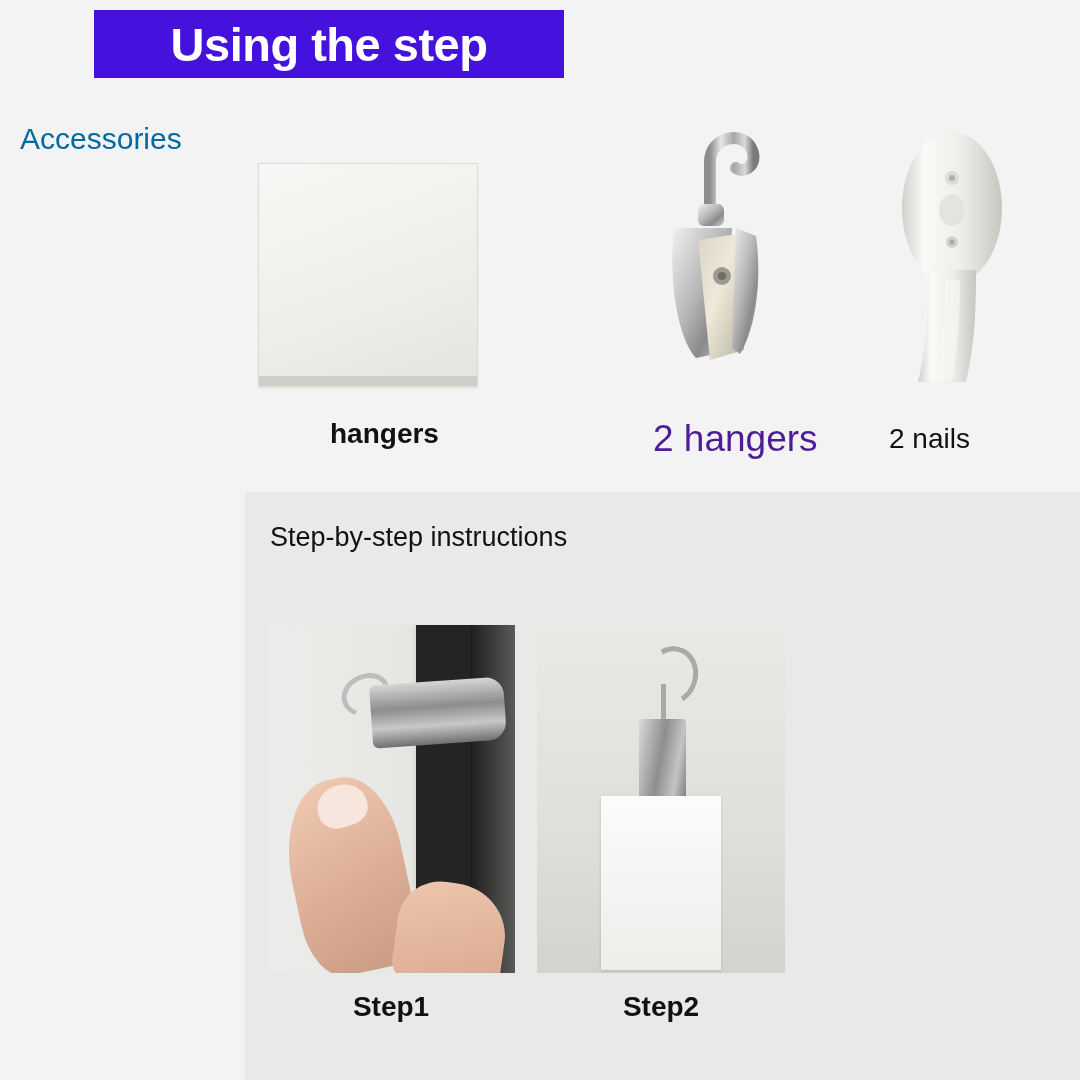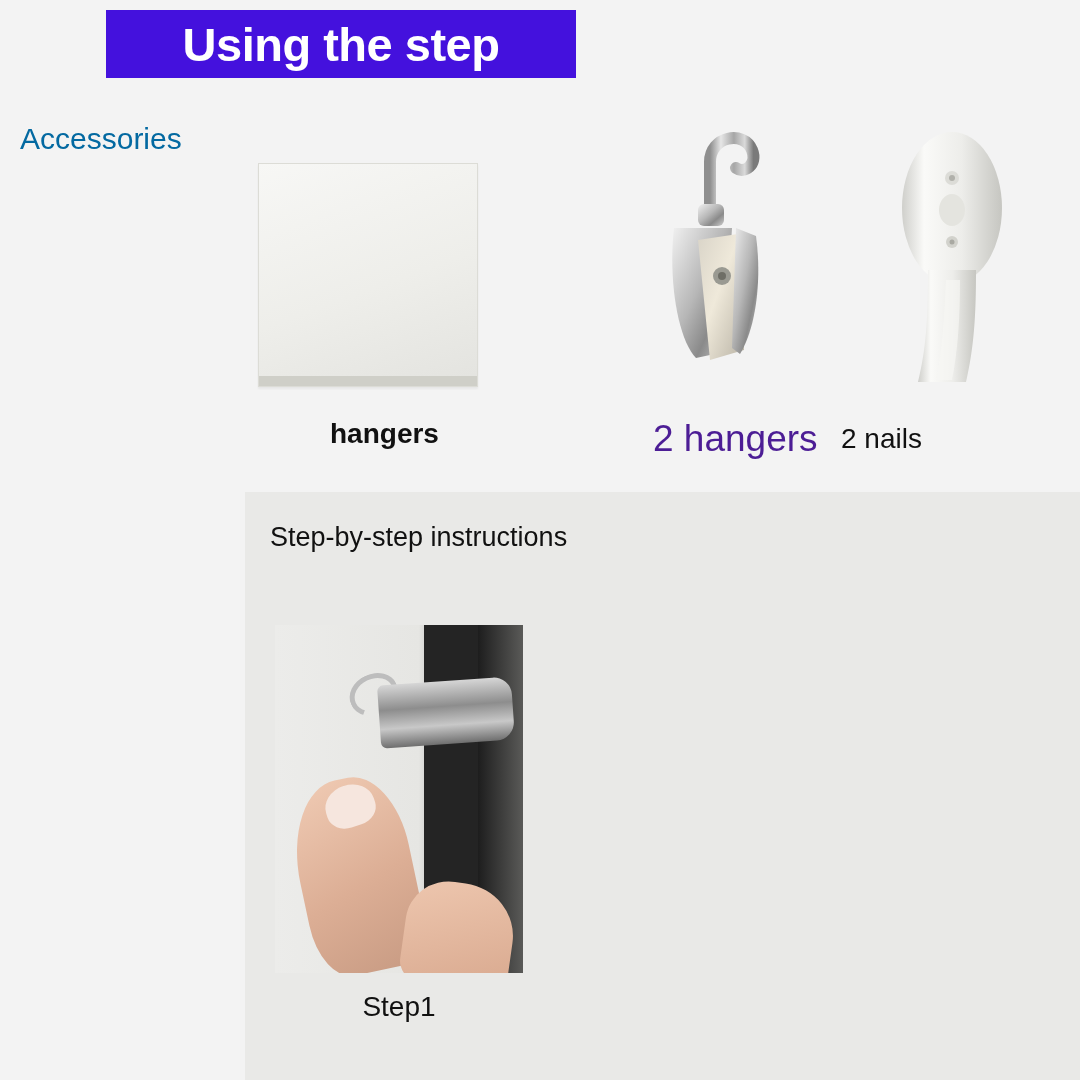--- a/index.html
+++ b/index.html
@@ -11,21 +11,21 @@
     height: 1080px;
     background: #f3f3f3;
     font-family: "Liberation Sans", sans-serif;
     overflow: hidden;
     position: relative;
   }
 
   
   .title-banner {
     position: absolute;
-    left: 106px;
+    left: 94px;
     top: 10px;
     width: 470px;
     height: 68px;
     background: #4411dd;
     display: flex;
     align-items: center;
     justify-content: center;
   }
   .title-banner .title-text {
     color: #ffffff;
@@ -91,21 +91,21 @@
   
   .nail-wrap {
     position: absolute;
     left: 880px;
     top: 130px;
     width: 150px;
     height: 260px;
   }
   .label-nails {
     position: absolute;
-    left: 841px;
+    left: 889px;
     top: 423px;
     font-size: 28px;
     color: #111;
   }
 
   
   .steps-panel {
     position: absolute;
     left: 245px;
     top: 492px;
@@ -115,25 +115,26 @@
   }
   .steps-heading {
     position: absolute;
     left: 25px;
     top: 30px;
     font-size: 27px;
     color: #111;
   }
   .step-grid {
     position: absolute;
-    left: 30px;
+    left: 22px;
     top: 133px;
     width: 790px;
     display: flex;
     gap: 22px;
+    font-weight: bold;
   }
   .step-cell {
     width: 248px;
   }
   .step-photo {
     width: 248px;
     height: 348px;
     position: relative;
     overflow: hidden;
     background: #d8d8d6;
@@ -334,16 +335,26 @@
         <div class="s1-door"></div>
         <div class="s1-hook"></div>
         <div class="s1-clip"></div>
         <div class="s1-finger"></div>
         <div class="s1-nail"></div>
         <div class="s1-finger2"></div>
       </div>
       <div class="step-caption">Step1</div>
     </div>
 
+    <div class="step-cell">
+      <div class="step-photo">
+        <div class="s2-bg"></div>
+        <div class="s2-hookwire"></div>
+        <div class="s2-stem"></div>
+        <div class="s2-clip"></div>
+        <div class="s2-paper"></div>
+      </div>
+      <div class="step-caption">Step2</div>
+    </div>
 
 
   </div>
 </div>
 
 </body></html>

